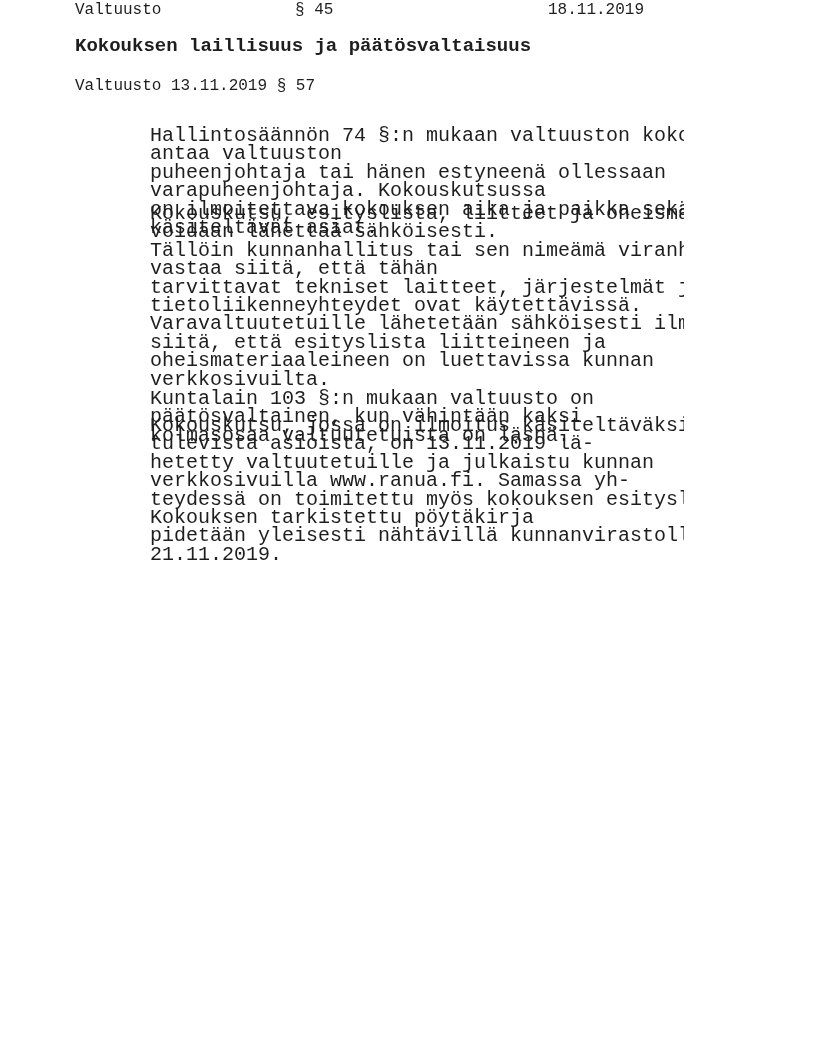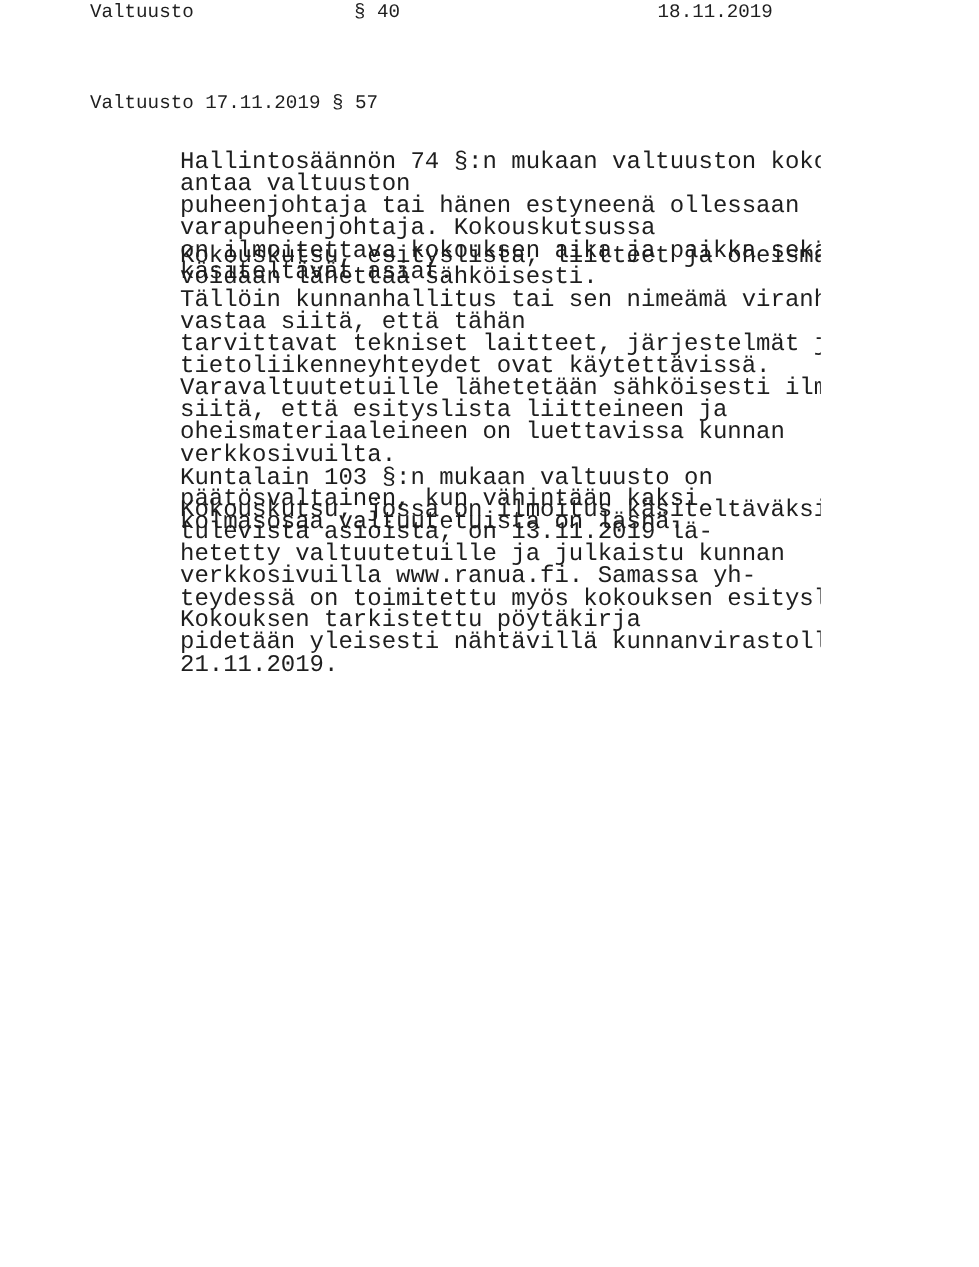--- a/index.html
+++ b/index.html
@@ -58,25 +58,26 @@
     text-underline-offset: 2px;
     margin-right: 12px;
   }
 </style>
 </head>
 <body>
 
 <div class="page">
 
   <div class="abs hdr-cell" style="left:75px; top:1px;">Valtuusto</div>
-  <div class="abs hdr-cell" style="left:295px; top:1px;">§ 40</div>
+  <div class="abs hdr-cell" style="left:295px; top:1px;">§ 45</div>
   <div class="abs hdr-cell" style="left:548px; top:1px;">18.11.2019</div>
 
+  <div class="abs doc-title" style="left:75px; top:35px;">Kokouksen laillisuus ja päätösvaltaisuus</div>
 
-  <div class="abs doc-subtitle" style="left:75px; top:77px;">Valtuusto 17.11.2019 § 57</div>
+  <div class="abs doc-subtitle" style="left:75px; top:77px;">Valtuusto 13.11.2019 § 57</div>
 
   <div class="abs body-par" style="top:127px;">Hallintosäännön 74 §:n mukaan valtuuston kokouskutsun antaa valtuuston
 puheenjohtaja tai hänen estyneenä ollessaan varapuheenjohtaja. Kokouskutsussa
 on ilmoitettava kokouksen aika ja paikka sekä käsiteltävät asiat.</div>
 
   <div class="abs body-par" style="top:205px;">Kokouskutsu, esityslista, liitteet ja oheismateriaali voidaan lähettää sähköisesti.
 Tällöin kunnanhallitus tai sen nimeämä viranhaltija vastaa siitä, että tähän
 tarvittavat tekniset laitteet, järjestelmät ja tietoliikenneyhteydet ovat käytettävissä.
 Varavaltuutetuille lähetetään sähköisesti ilmoitus siitä, että esityslista liitteineen ja
 oheismateriaaleineen on luettavissa kunnan verkkosivuilta.</div>

